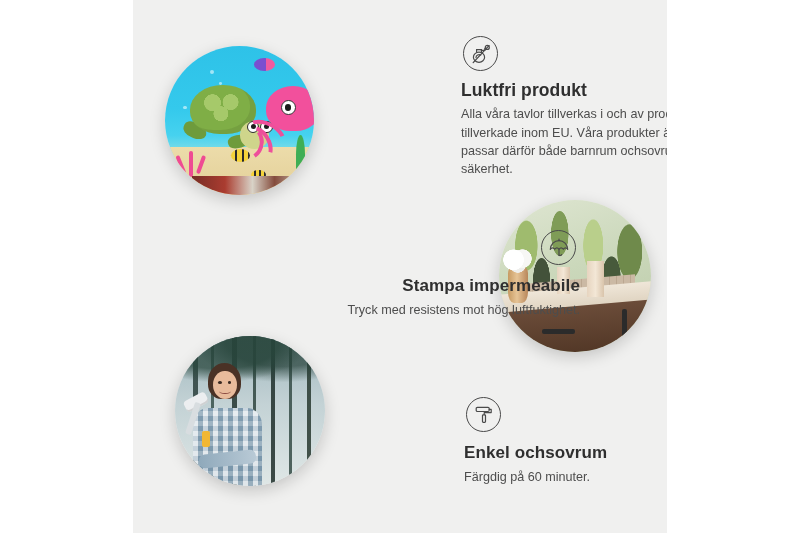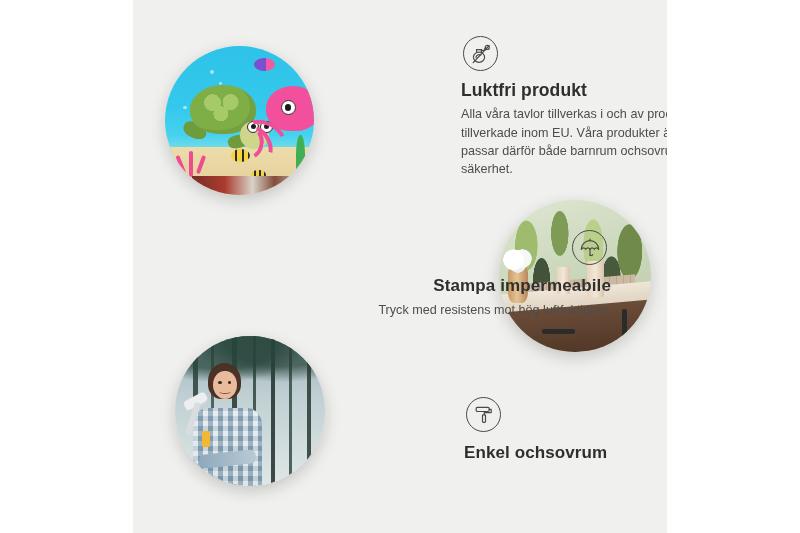--- a/index.html
+++ b/index.html
@@ -271,21 +271,21 @@
     color: #4d4d4d;
     line-height: 1.46;
     margin: 0;
   }
 
   
   #feature-odorless { left: 328px; top: 36px; width: 300px; text-align:left; }
   #feature-odorless .ficon { margin-left: 2px; }
 
   
-  #feature-waterproof { left: 223px; top: 230px; width: 255px; text-align:right; }
+  #feature-waterproof { left: 192px; top: 230px; width: 255px; text-align:right; }
   #feature-waterproof .ficon { margin-left:auto; margin-right: 4px; }
   #feature-waterproof .ftitle{ font-size:17px; margin-top:11px; }
   #feature-waterproof .fbody{ font-size:12.6px; }
 
   
   #feature-easy { left: 331px; top: 397px; width: 250px; text-align:left; }
   #feature-easy .ficon { margin-left: 2px; }
   #feature-easy .ftitle{ font-size:17px; margin-top:11px; }
 </style>
 </head>
@@ -390,16 +390,17 @@
 
     <div class="feature" id="feature-easy">
       <div class="ficon">
         <svg width="24" height="24" viewBox="0 0 24 24" fill="none" stroke="#4a4a4a" stroke-width="1.2" stroke-linecap="round" stroke-linejoin="round">
           <rect x="4.2" y="4.3" width="13.0" height="4.2" rx="1.2"></rect>
           <path d="M17.2 6.4 h2.0 v3.2 h-7.0 v2.0"></path>
           <rect x="10.5" y="11.8" width="3.0" height="7.6" rx="0.8"></rect>
         </svg>
       </div>
       <div class="ftitle">Enkel ochsovrum</div>
+      <p class="fbody">Färgdig på 60 minuter.</p>
     </div>
 
   </div>
 </div>
 
 </body></html>

